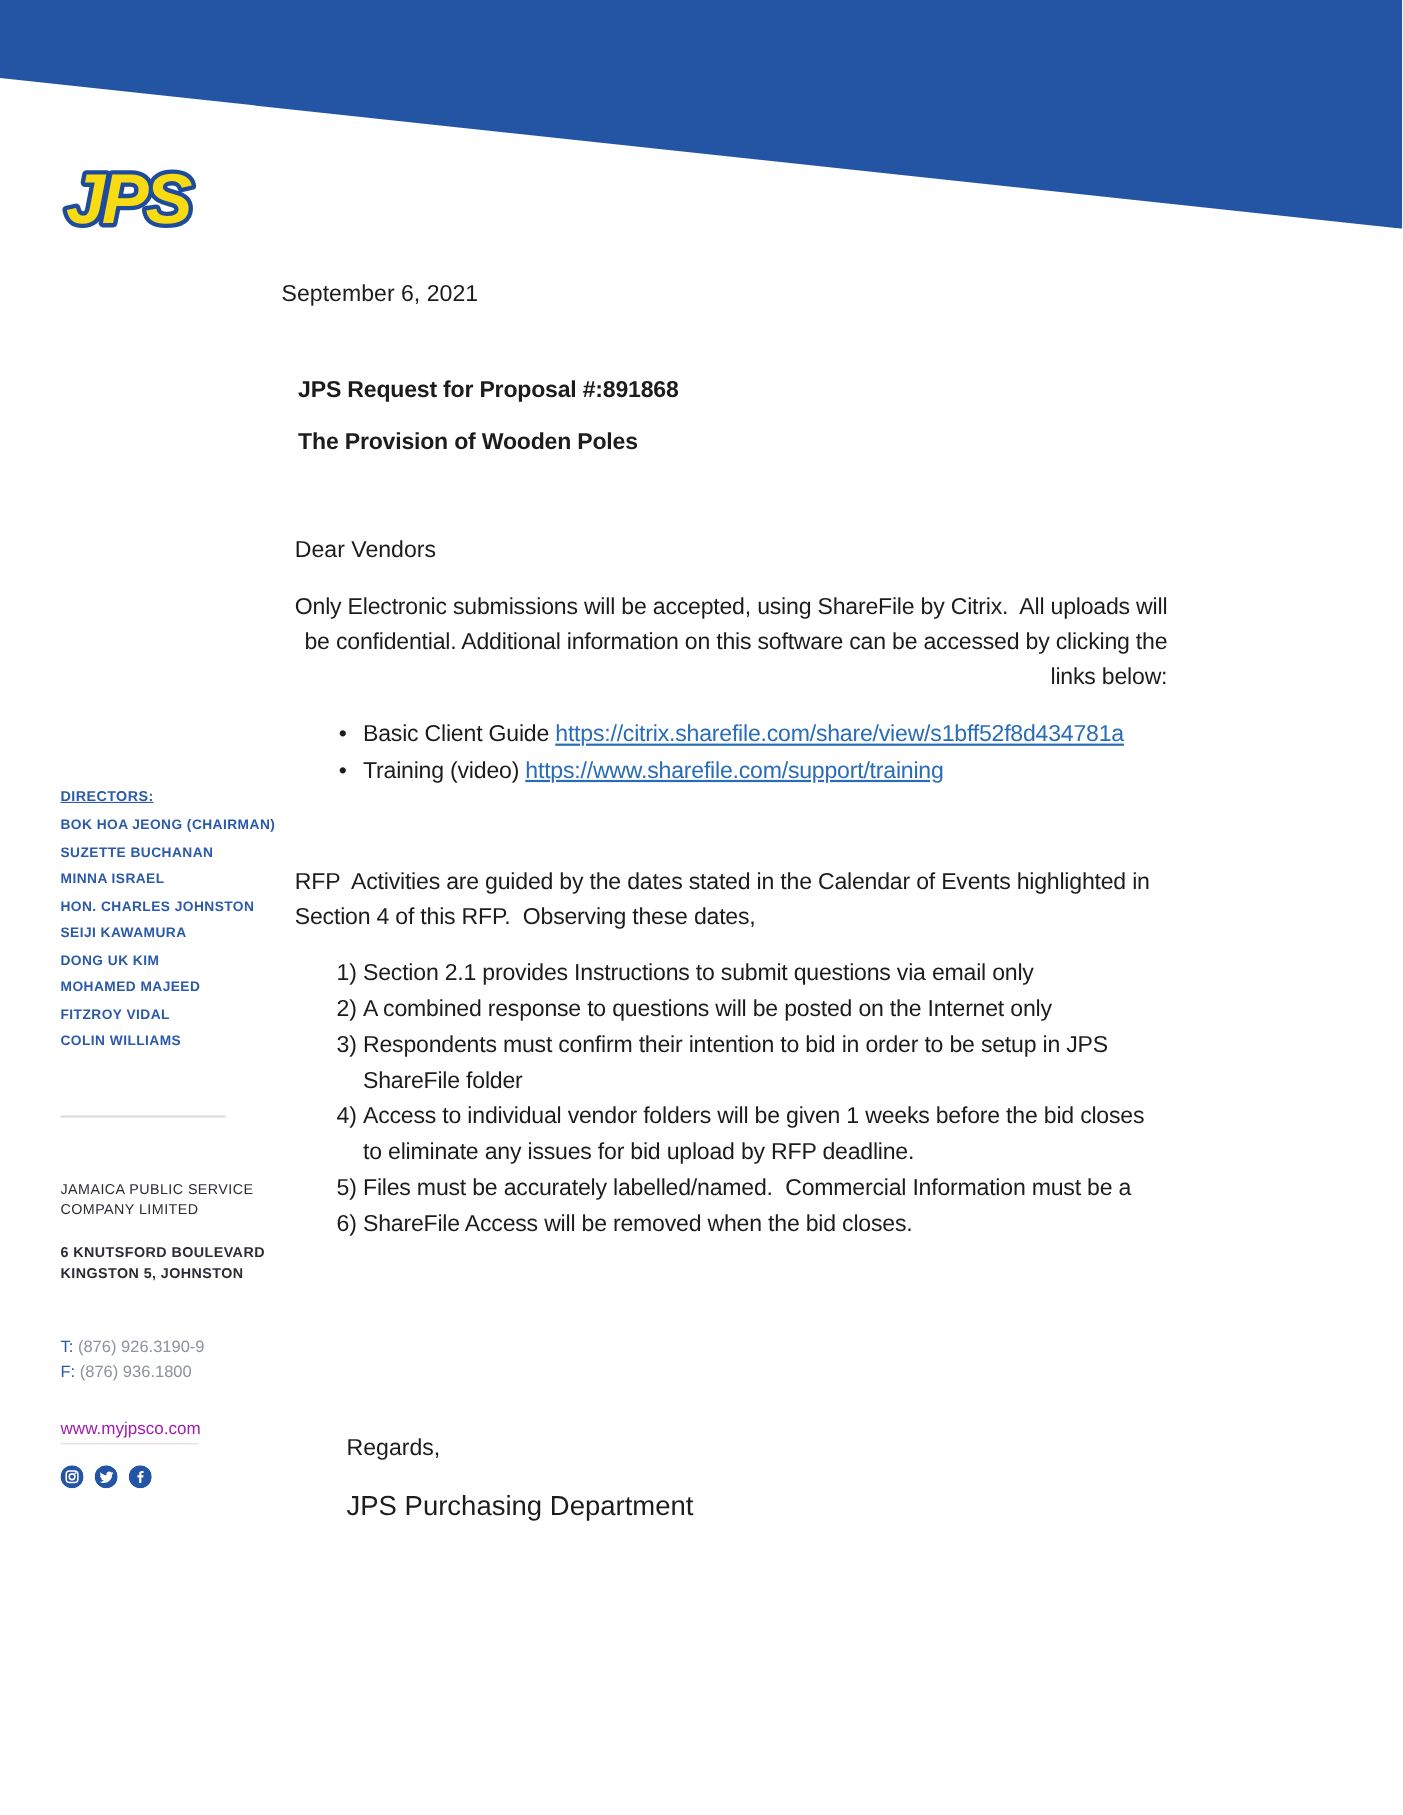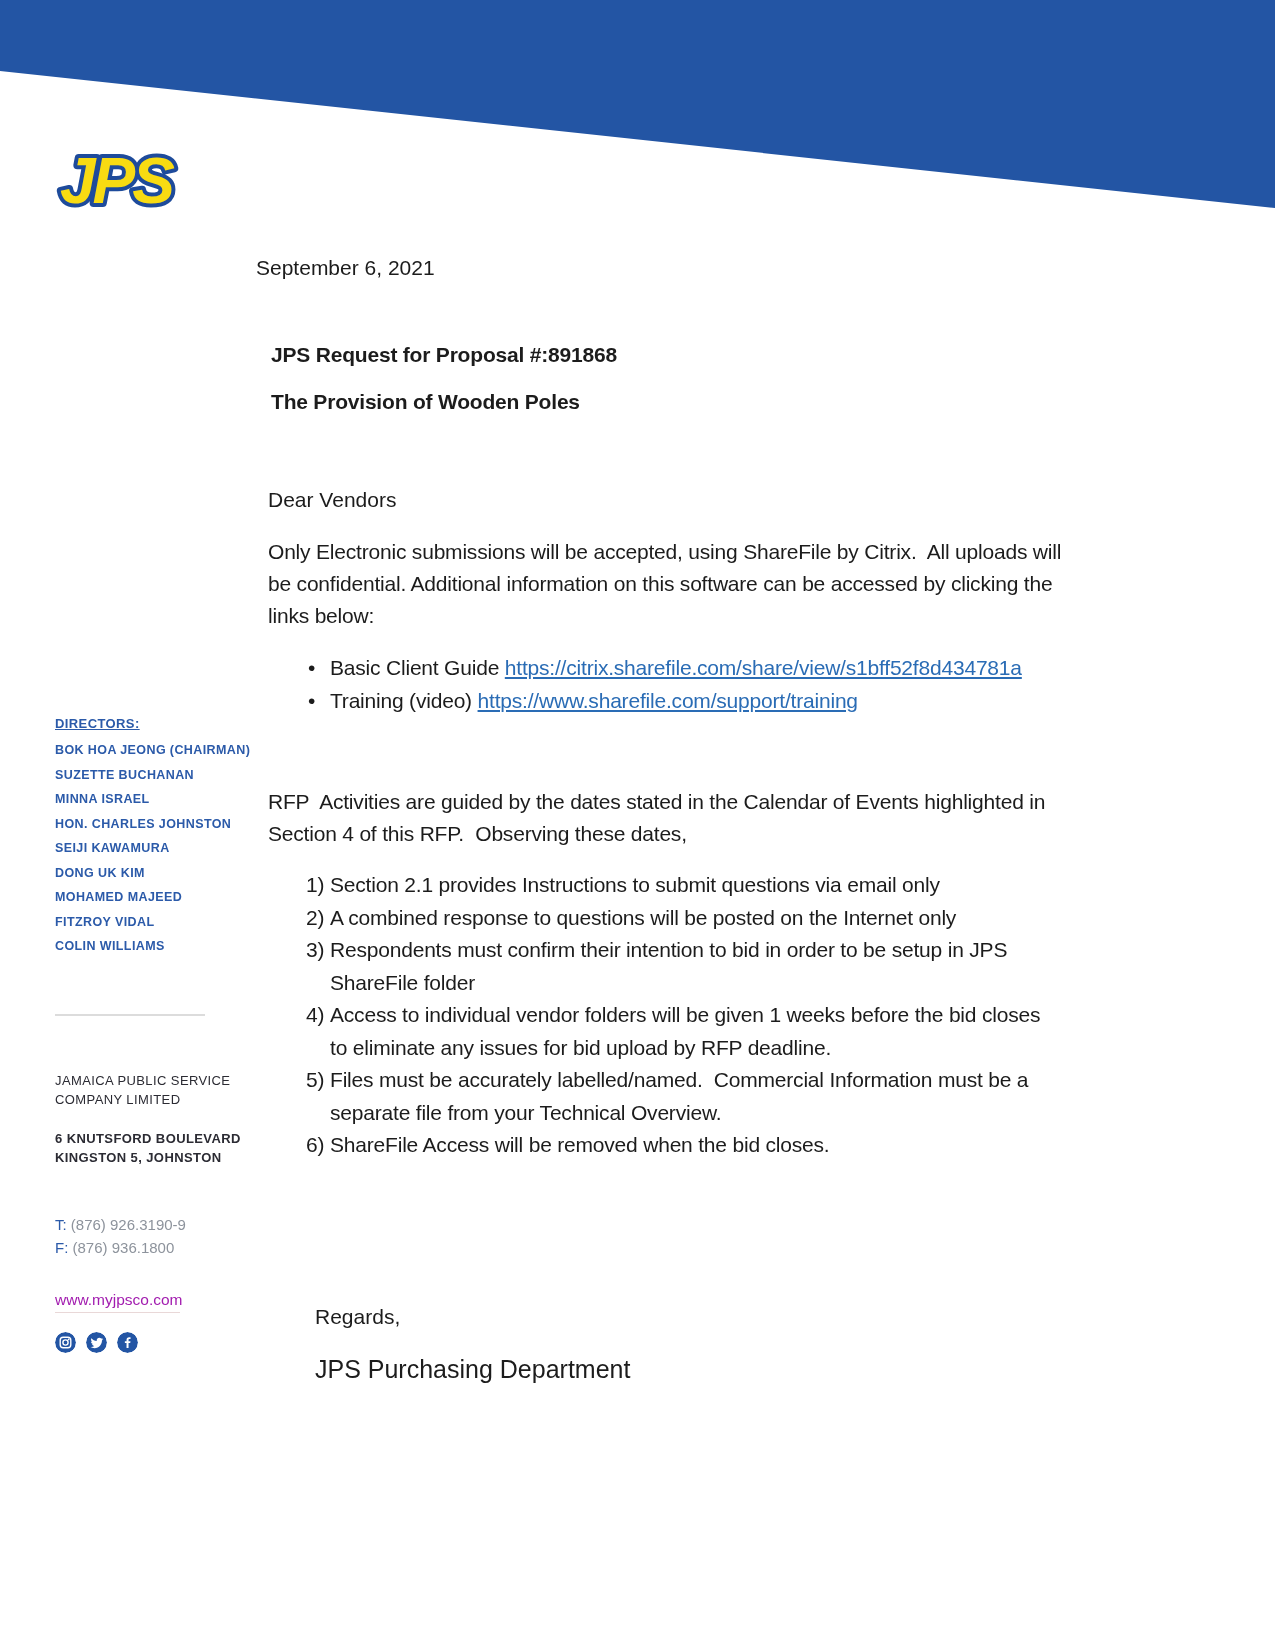--- a/index.html
+++ b/index.html
@@ -18,21 +18,21 @@
     background:#2355a4;
     clip-path:polygon(0 8px,1275px 133px,1275px 190px,0 190px);
   }
   .logo{position:absolute;left:50px;top:133px;}
   .abs{position:absolute;}
   .line{white-space:pre;}
   .body-text{font-size:21px;line-height:32px;letter-spacing:-0.2px;}
   .date{left:256px;top:256px;font-size:21px;}
   .title{left:271px;font-weight:bold;font-size:21px;letter-spacing:-0.2px;}
   .salutation{left:268px;top:488px;font-size:21px;}
-  .intro{left:268px;top:536px;}
+  .intro{left:268px;top:536px;text-align:right;}
   .rfp-para{left:268px;top:786px;}
   .bullet-list{left:308px;top:651px;font-size:21px;line-height:33px;letter-spacing:-0.2px;}
   .bullet-row{display:flex;}
   .bullet-dot{width:22px;flex:0 0 22px;}
   .bullet-dot::before{content:"\2022";}
   .bullet-text{white-space:pre;}
   a.doc-link{color:#2a6cb5;text-decoration:underline;cursor:pointer;}
   .num-list{left:306px;top:869px;font-size:21px;line-height:32.5px;letter-spacing:-0.2px;}
   .num-row{display:flex;}
   .num-label{width:24px;flex:0 0 24px;}
@@ -126,21 +126,20 @@
       <span class="num-label">4)</span>
       <div class="num-lines">
         <div class="line">Access to individual vendor folders will be given 1 weeks before the bid closes</div>
         <div class="line">to eliminate any issues for bid upload by RFP deadline.</div>
       </div>
     </div>
     <div class="num-row">
       <span class="num-label">5)</span>
       <div class="num-lines">
         <div class="line">Files must be accurately labelled/named.  Commercial Information must be a</div>
-        <div class="line">separate file from your Technical Overview.</div>
       </div>
     </div>
     <div class="num-row">
       <span class="num-label">6)</span>
       <div class="num-lines">
           <div class="line">ShareFile Access will be removed when the bid closes.</div>
         </div>
     </div>
   </div>
 

